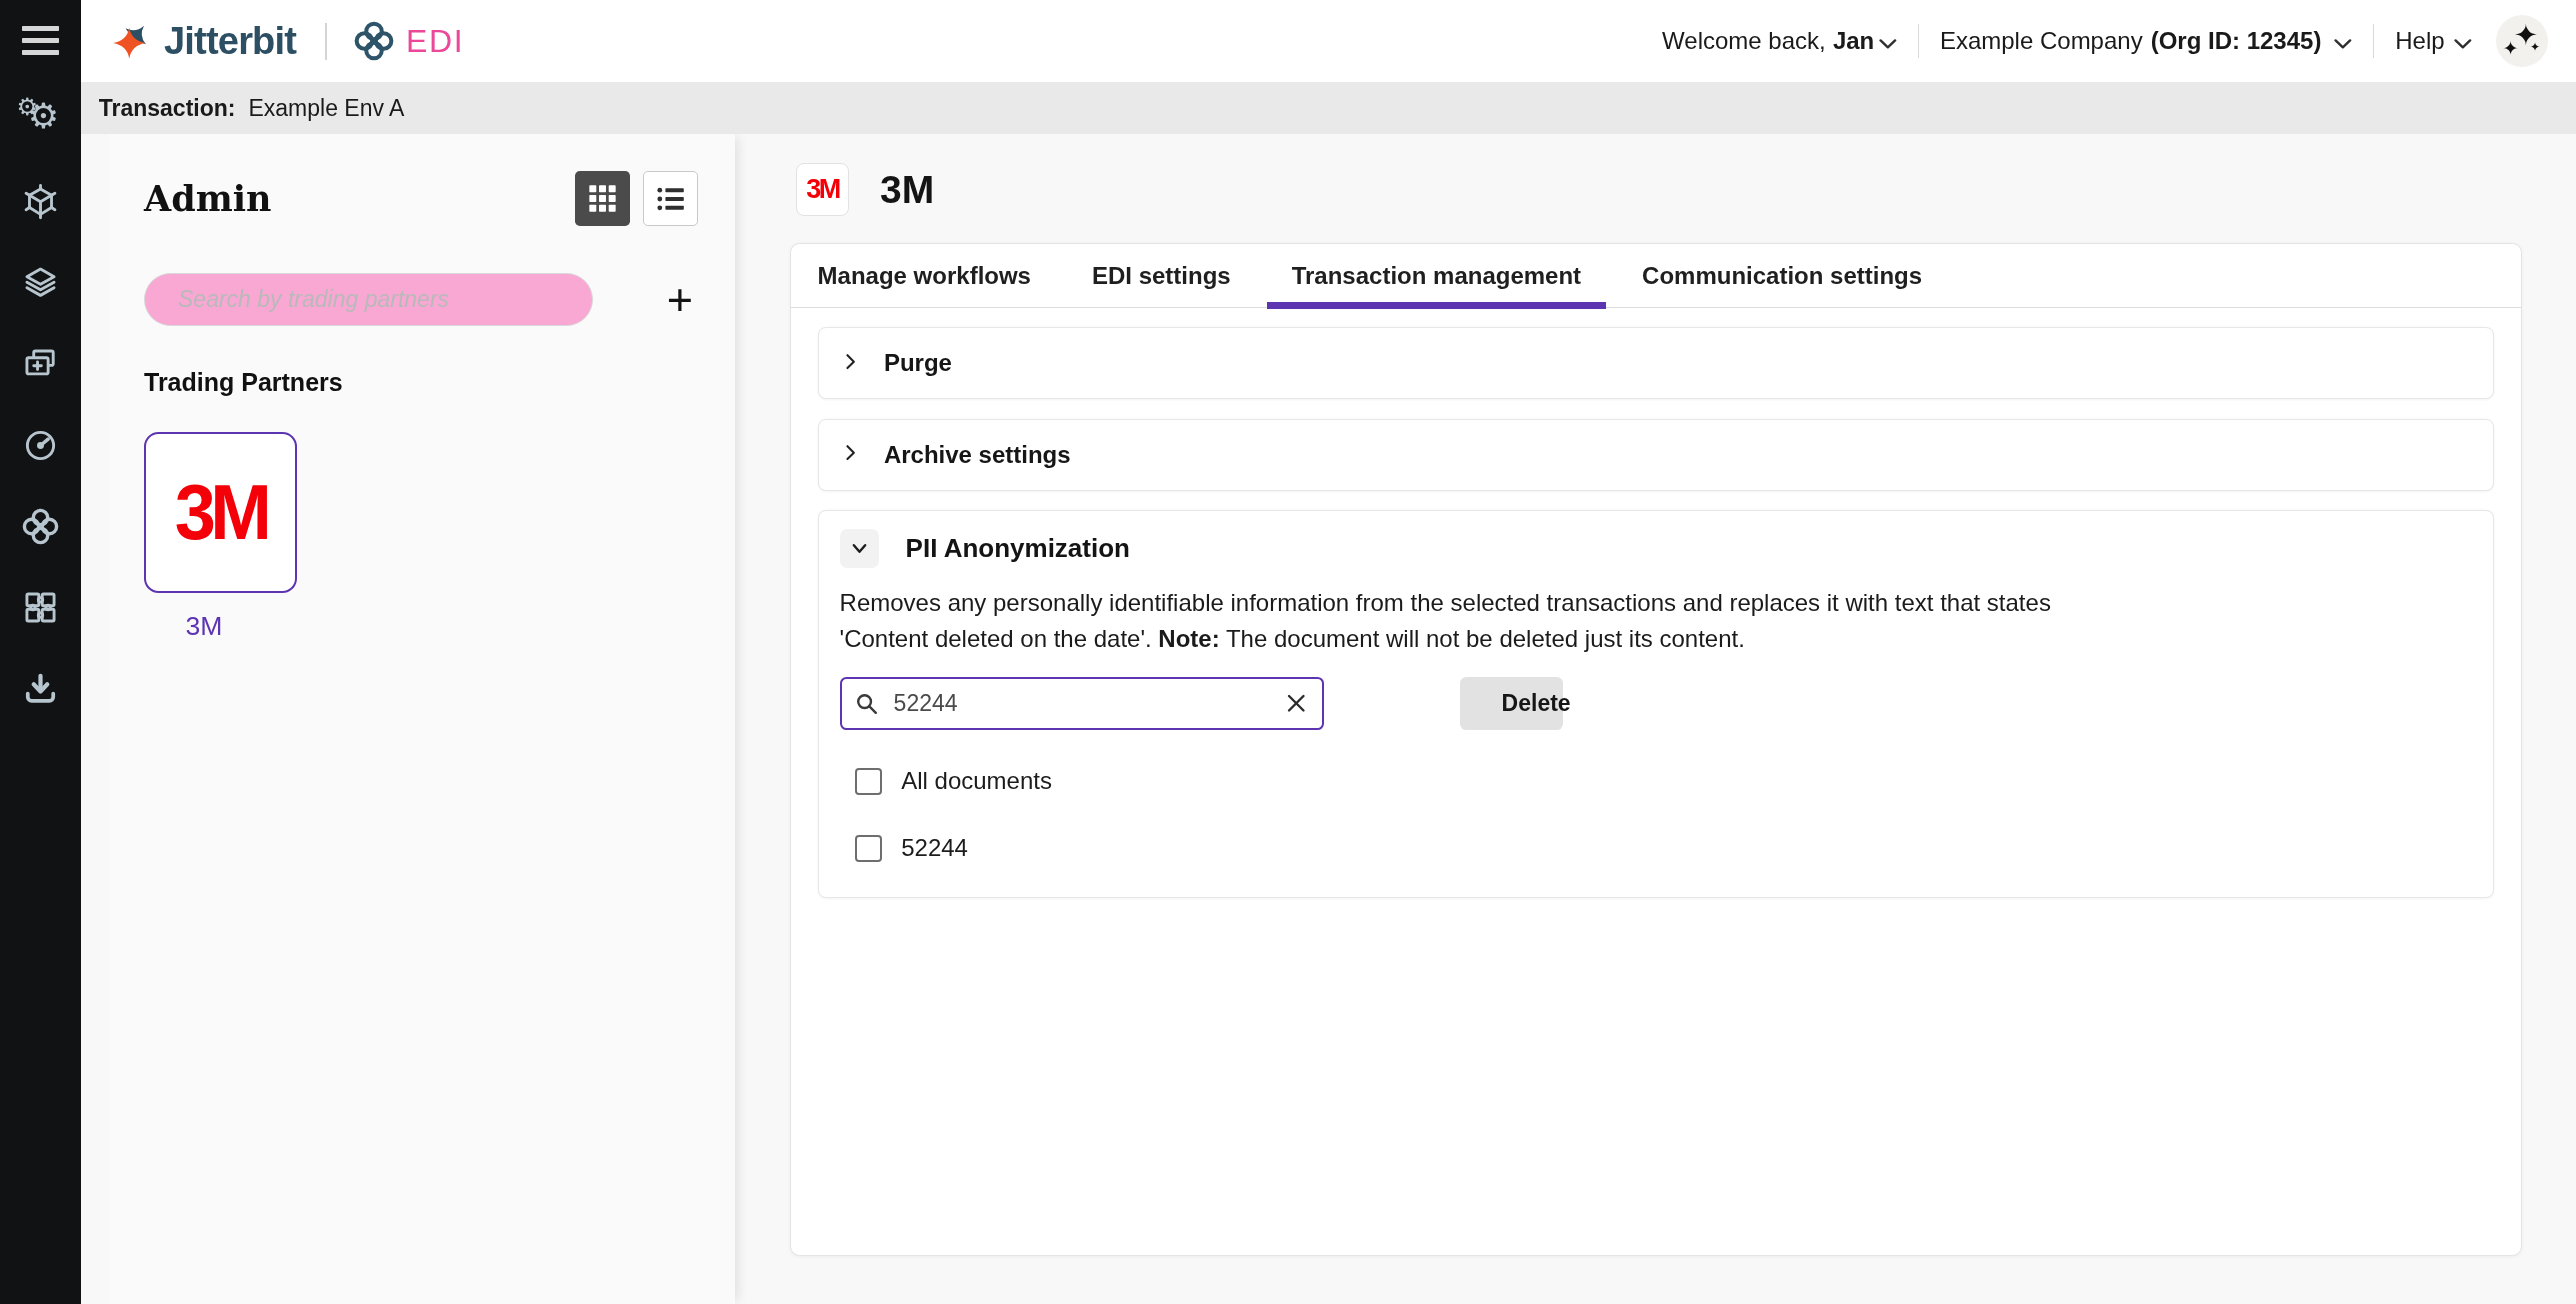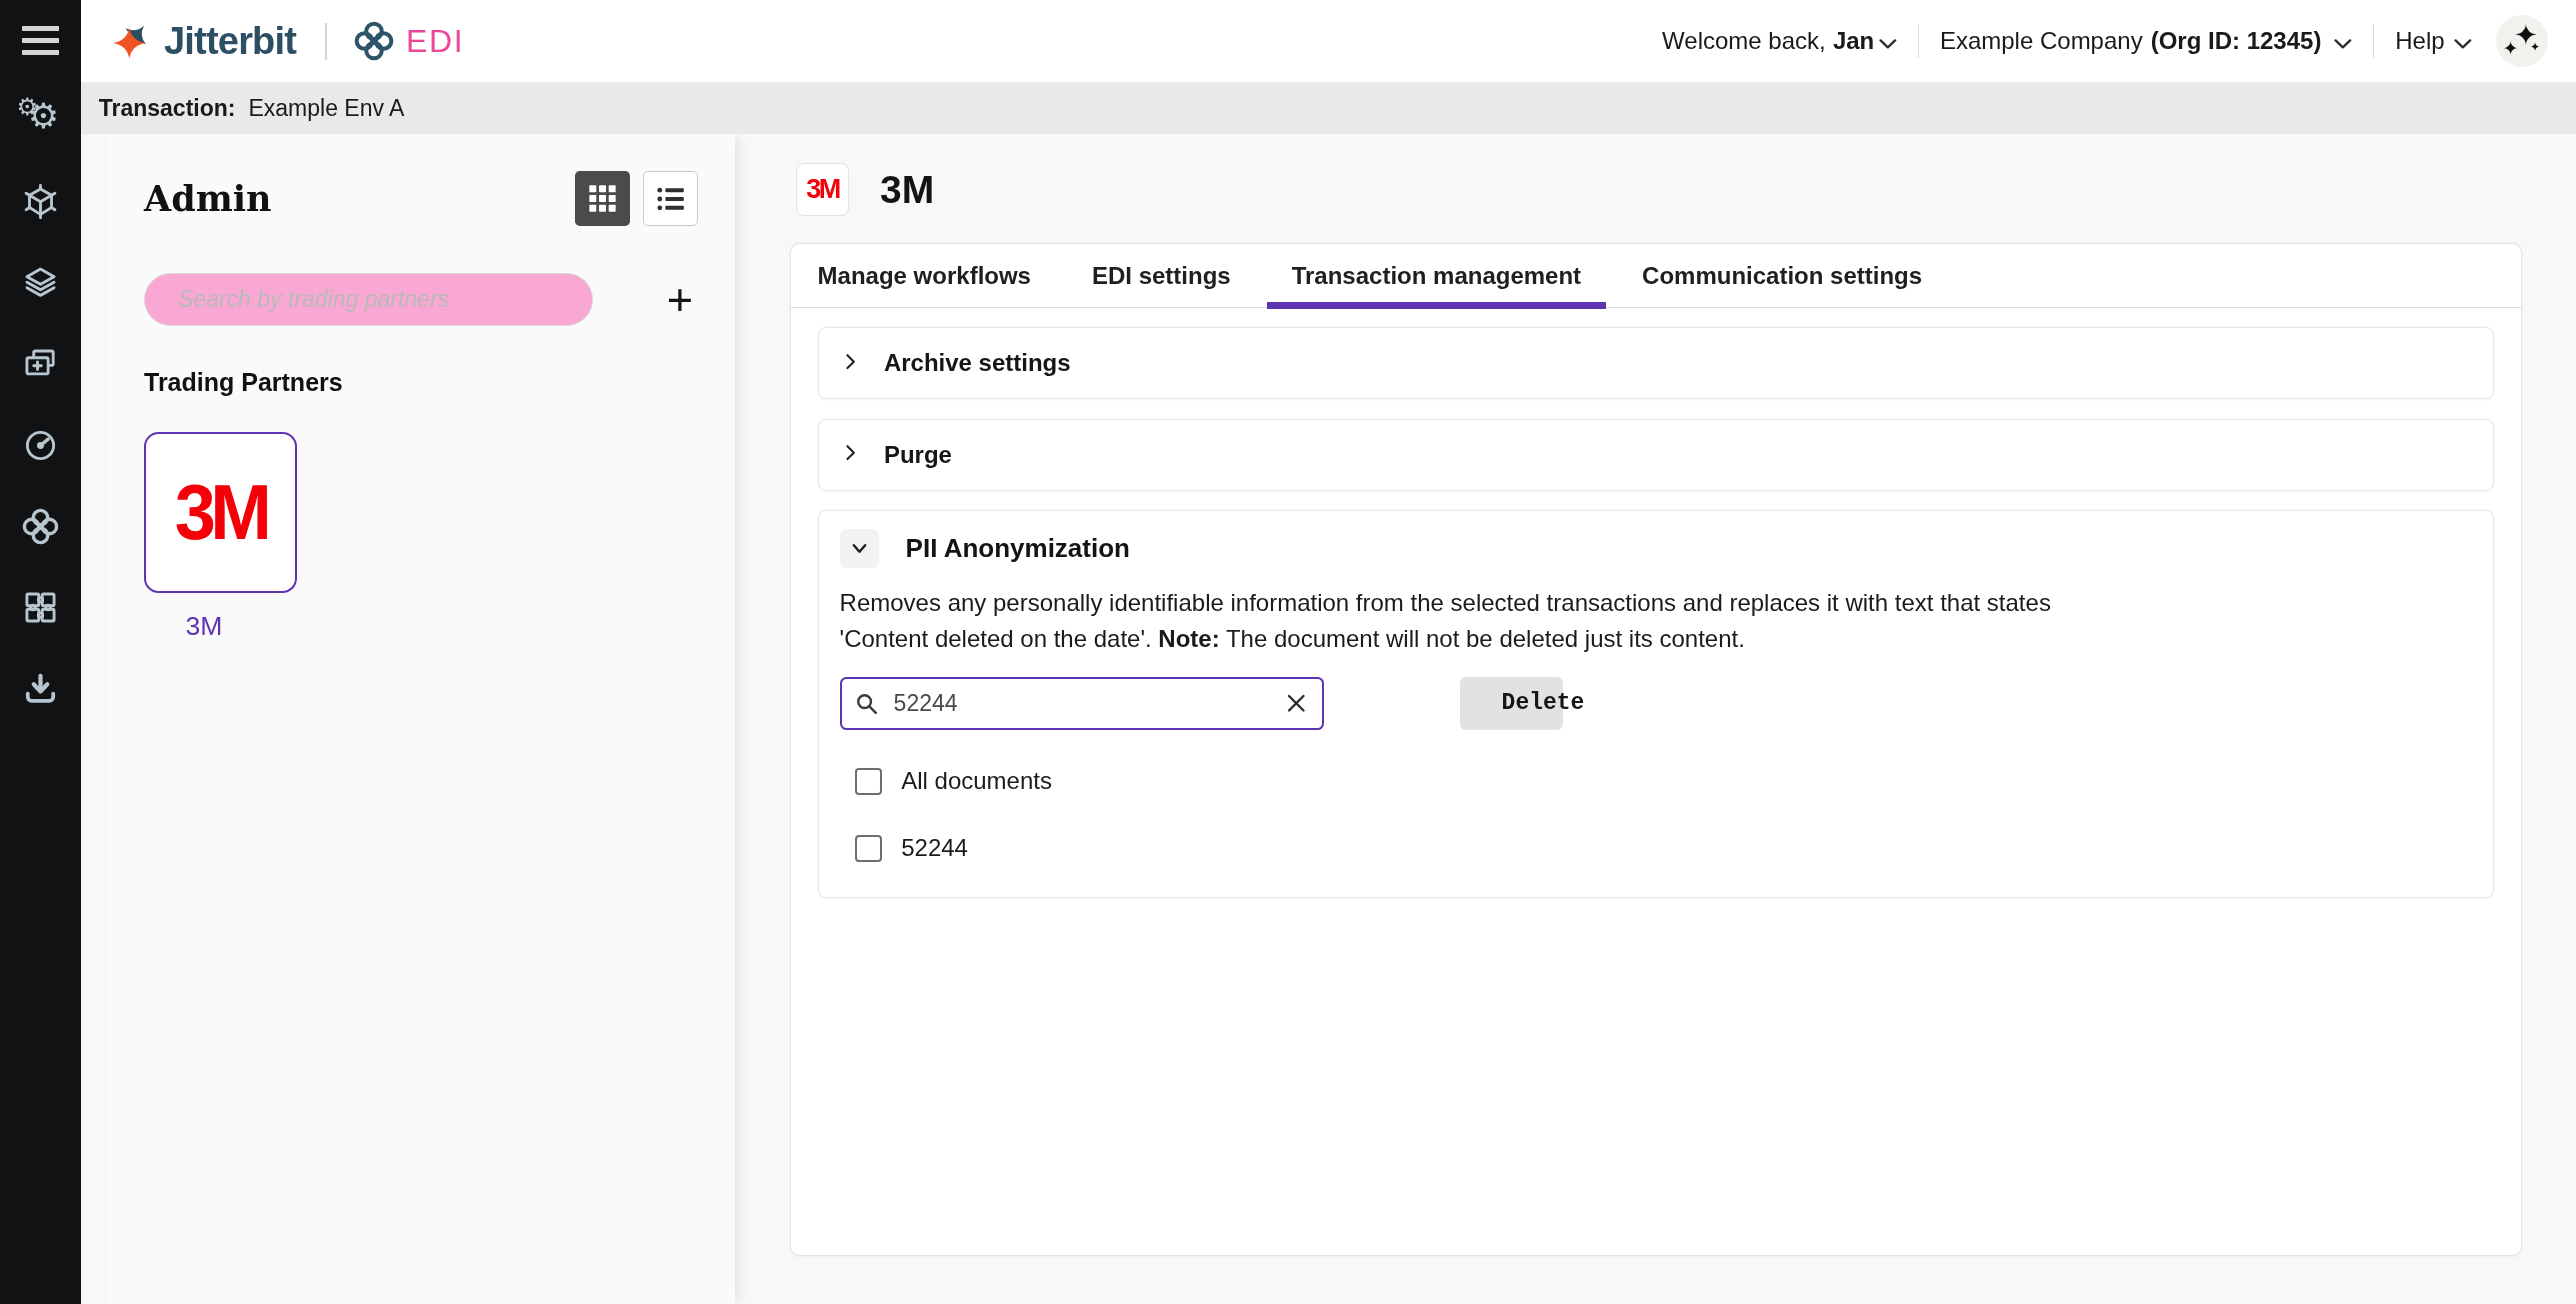--- a/index.html
+++ b/index.html
@@ -91,21 +91,21 @@
   .pii-search-row{display:flex;align-items:center;margin-top:19.3px;}
   .pii-input-box{position:relative;width:484px;height:53px;border:2.4px solid var(--accent,#5e35b1);border-radius:6.4px;
     box-sizing:border-box;background:#fff;display:flex;align-items:center;}
   .pii-input-box input{border:none;outline:none;background:transparent;width:100%;margin:0 52px 0 50px;
     font-family:"Liberation Sans",sans-serif;font-size:23px;color:#4a4a4a;}
   .mag{position:absolute;left:13px;top:13.7px;}
   .mag svg{stroke:#3a3a3a;fill:none;stroke-width:3;stroke-linecap:round;}
   .clear-x{position:absolute;right:14.5px;top:13.7px;cursor:pointer;}
   .clear-x svg{stroke:#2b2b2b;fill:none;stroke-width:3;stroke-linecap:round;}
   .delete-btn{margin-left:136px;width:103px;height:53px;background:#e2e2e2;border:none;border-radius:6.4px;
-    font-family:Liberation Mono, monospace;font-size:23px;font-weight:700;color:#161616;cursor:pointer;padding-left:42px;}
+    font-family:Liberation Sans, sans-serif;font-size:23px;font-weight:700;color:#161616;cursor:pointer;padding-left:42px;}
   .cb-row{display:flex;align-items:flex-end;margin:37px 0 0 15.3px;}
   .cb-row + .cb-row{margin-top:39px;}
   .cb-box{width:27px;height:27px;border:2.4px solid #6e6e6e;border-radius:4px;background:#fff;box-sizing:border-box;cursor:pointer;}
   .cb-label{margin-left:19.3px;font-size:24px;color:#1c1c1c;}
 </style>
 </head>
 <body>
 
 <div class="screen">
 
@@ -302,30 +302,30 @@
       </div>
 
       <div class="sections">
 
         <div class="acc-card acc-collapsed">
           <span class="acc-chev">
             <svg width="19.3" height="19.3" viewBox="0 0 24 24">
                 <polyline points="8,4 16,12 8,20"></polyline>
               </svg>
           </span>
-          <span class="acc-title">Archive settings</span>
+          <span class="acc-title">Purge</span>
         </div>
 
         <div class="acc-card acc-collapsed">
           <span class="acc-chev">
             <svg width="19.3" height="19.3" viewBox="0 0 24 24">
                 <polyline points="8,4 16,12 8,20"></polyline>
               </svg>
           </span>
-          <span class="acc-title">Purge</span>
+          <span class="acc-title">Archive settings</span>
         </div>
 
         <div class="acc-card acc-expanded">
           <div class="acc-exp-head">
             <div class="chev-btn">
               <svg width="21" height="21" viewBox="0 0 26 26">
                 <polyline points="6,9 13,17 20,9"></polyline>
               </svg>
             </div>
             <span class="acc-exp-title">PII Anonymization</span>

